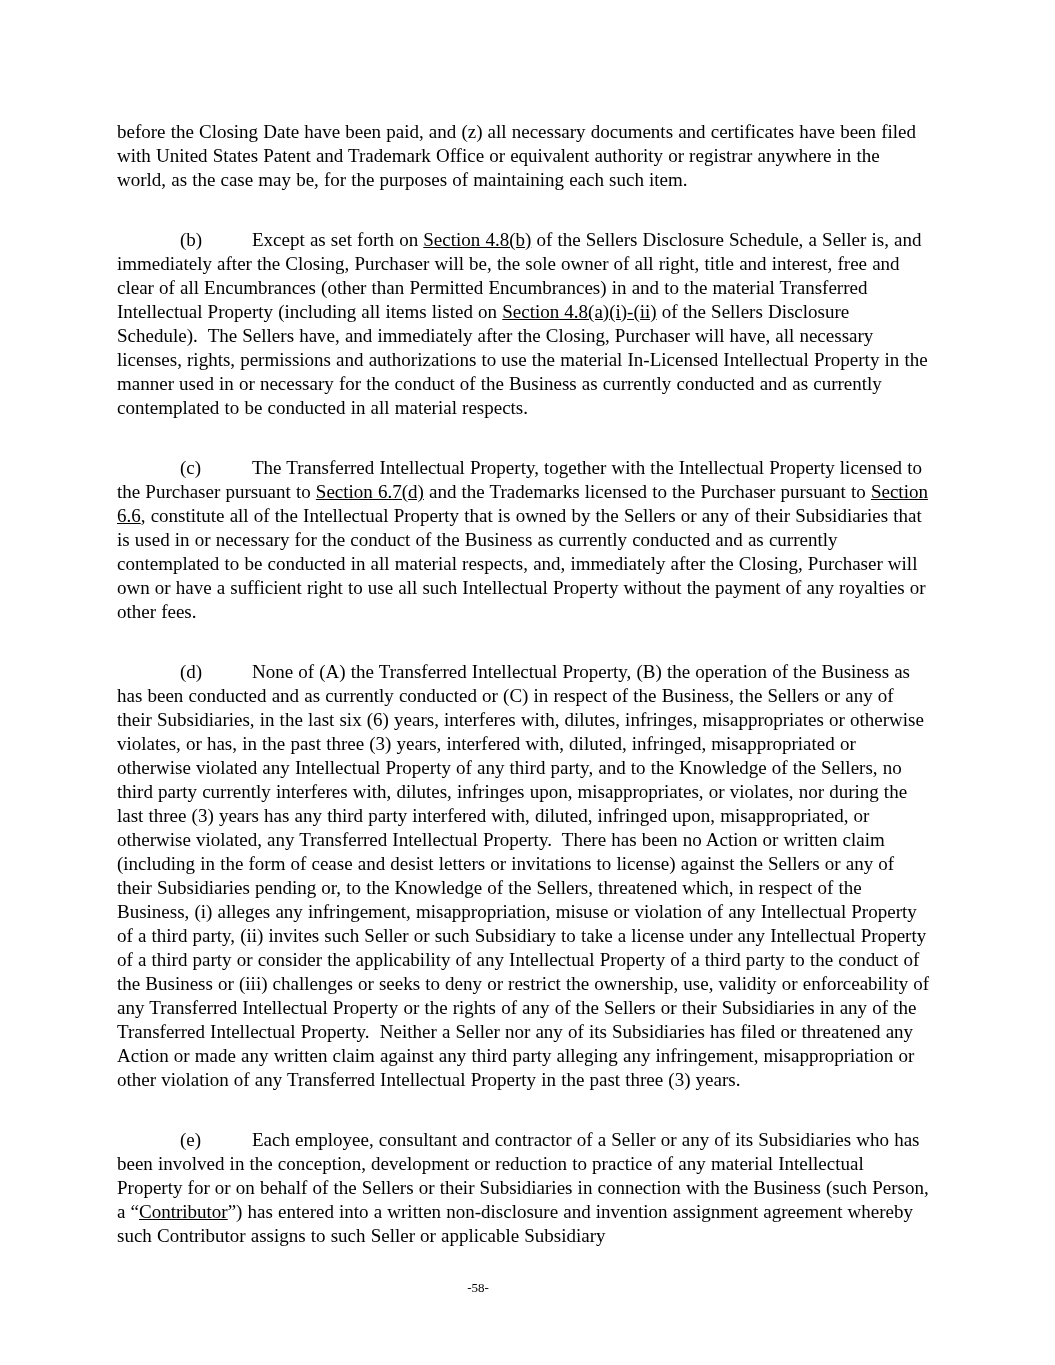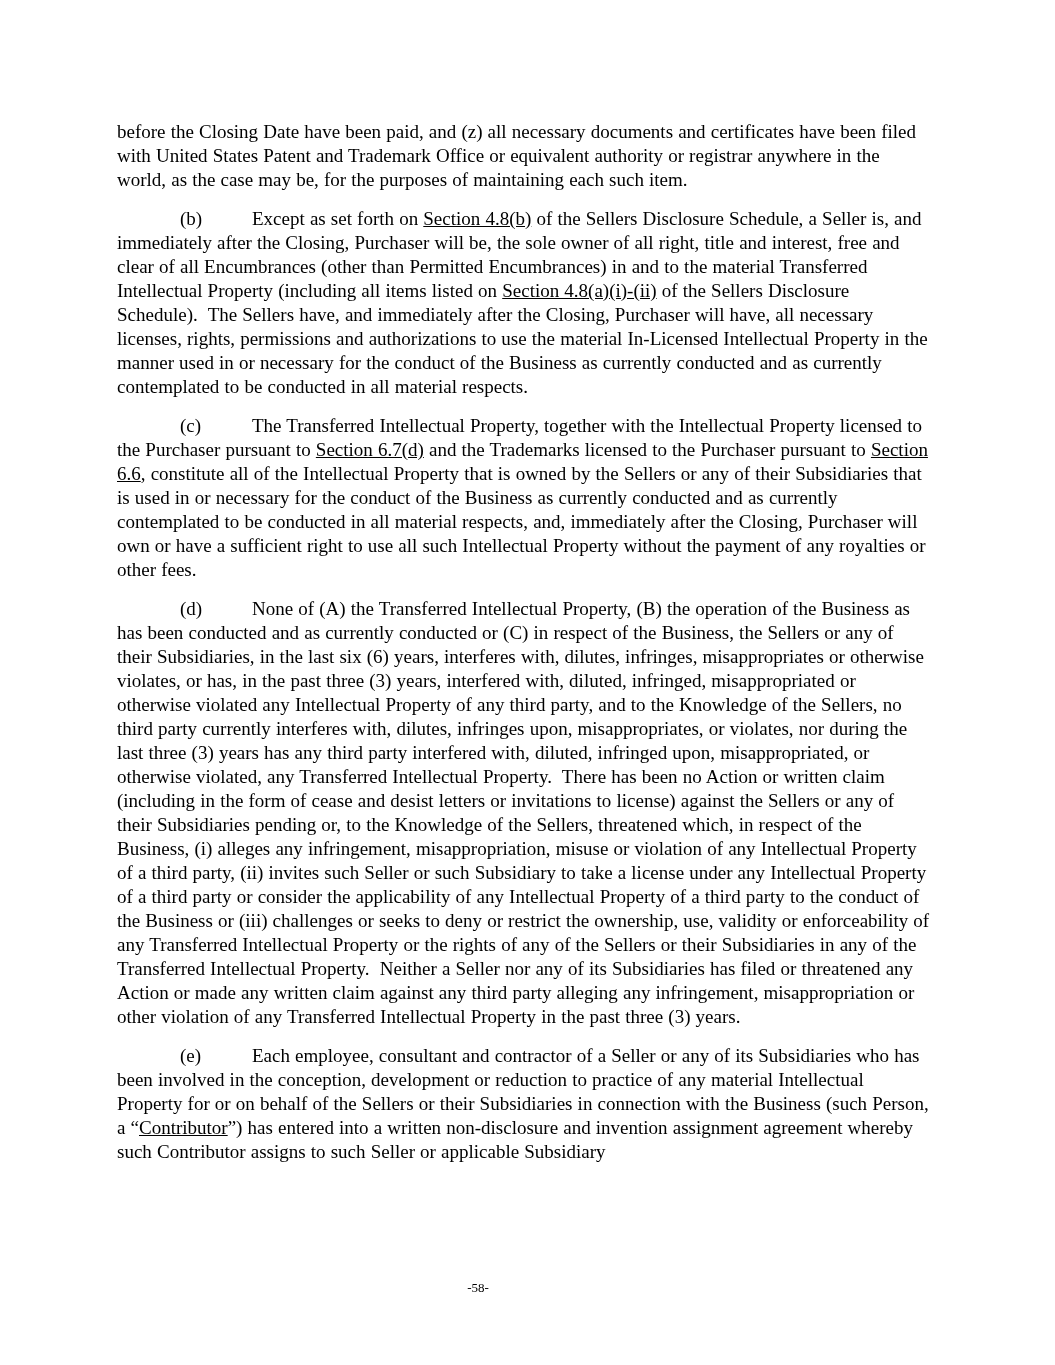--- a/index.html
+++ b/index.html
@@ -23,21 +23,21 @@
     width: 815px;
   }
   p.para {
     margin: 0;
     font-size: 19px;
     line-height: 24px;
     text-align: left;
     word-spacing: 0.02em;
   }
   p.para + p.para {
-    margin-top: 15px;
+    margin-top: 36px;
   }
   p.para.indented {
     text-indent: 63px;
   }
   .label {
     display: inline-block;
     width: 72px;
     text-indent: 0;
   }
   .u {

